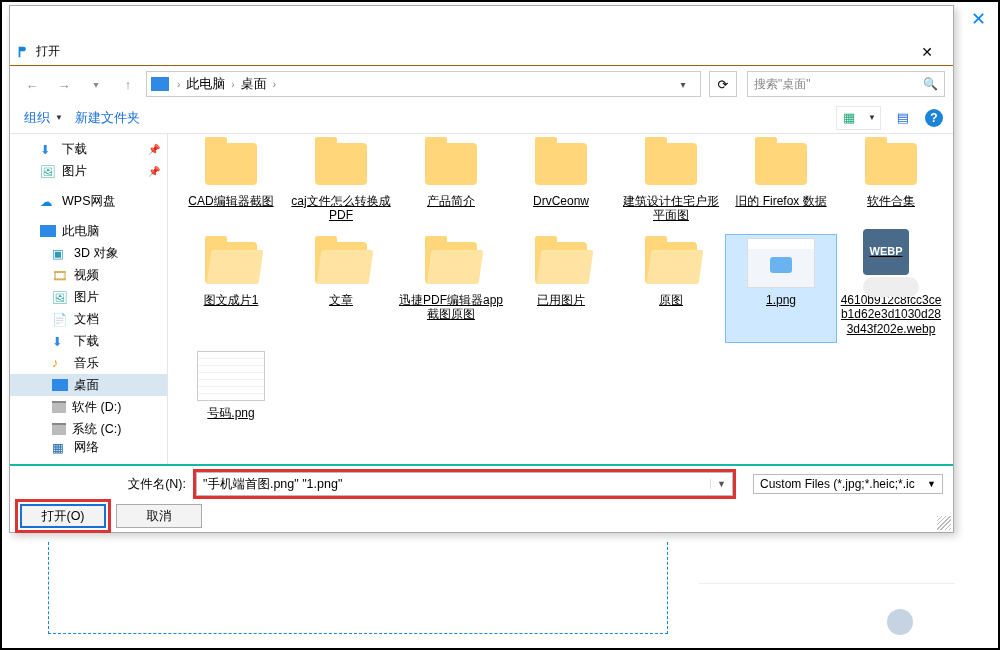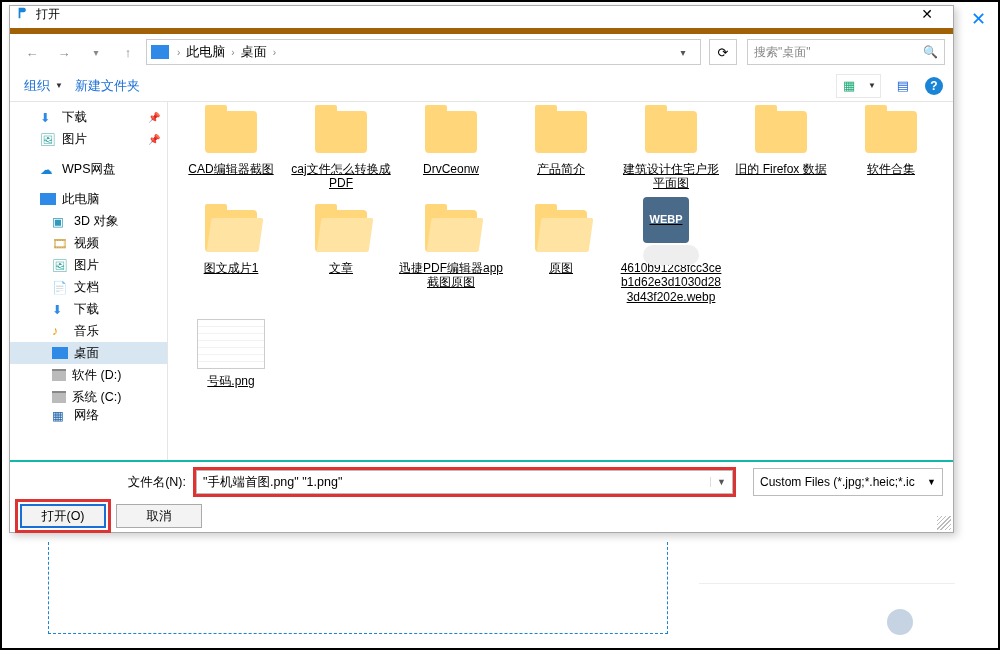--- a/index.html
+++ b/index.html
@@ -1,20 +1,20 @@
 <!DOCTYPE html>
 <html><head>
 <meta charset="utf-8">
 <style>
   * { box-sizing: border-box; font-family: "Microsoft YaHei", "Segoe UI", sans-serif; }
   body { margin:0; width:1000px; height:650px; background:#fff; border:2px solid #000; position:relative; overflow:hidden; }
   .bg-right-close { position:absolute; top:6px; right:12px; color:#0a84ff; font-size:18px; }
 
   .dialog { position:absolute; left:7px; top:3px; width:945px; height:528px; background:#fff; border:1px solid #aaa; box-shadow:3px 3px 8px rgba(0,0,0,0.2); display:flex; flex-direction:column; }
-  .titlebar { height:28px; display:flex; padding:0 6px; border-bottom:6px solid #a16207; font-size:12px; }
+  .titlebar { height:28px; display:flex; align-items:center; padding:0 6px; border-bottom:1px solid #a16207; font-size:12px;margin-top:32px; }
   .titlebar .picon { width:14px; height:14px; margin-right:6px; }
   .titlebar .spacer { flex:1; }
   .titlebar .close { width:40px; text-align:center; font-size:14px; }
 
   .navbar { height:36px; display:flex; align-items:center; padding:2px 8px; gap:4px; font-size:13px; }
   .nav-arrow { width:28px; height:26px; display:flex; align-items:center; justify-content:center; color:#888; }
   .breadcrumb { flex:1; height:26px; border:1px solid #ccc; display:flex; align-items:center; padding:0 4px; gap:2px; overflow:hidden; }
   .bc-icon { width:18px; height:14px; background:#2e8ae6; margin-right:2px; display:inline-block; }
   .bc-sep { color:#888; padding:0 4px; font-size:10px; }
   .bc-down { width:26px; text-align:center; color:#555; font-size:10px; }
@@ -53,21 +53,21 @@
   .webp-cloud { width:56px;height:20px;background:#eee;border-radius:10px;margin-top:2px; }
   .png1 { background:linear-gradient(#fff 20%,#f2f6fb 20%);border:1px solid #ddd; width:68px;height:50px;position:relative;}
   .png1 .blob{position:absolute;top:18px;left:22px;width:22px;height:16px;background:#6bb2f0;border-radius:3px;}
 
   .bottom { border-top:2px solid #14b8a6; padding:6px 10px 4px 10px; font-size:12.5px; position:relative; }
   .fn-row { display:flex; align-items:center; gap:6px; }
   .fn-label { width:170px; text-align:right; padding-right:4px;}
   .fn-input-wrap { flex:1; display:flex; border:1px solid #bbb; height:24px; align-items:center; outline:3px solid #d33; outline-offset:0; padding:0;}
   .fn-input { flex:1; border:none; height:22px; padding:0 6px; font-size:12.5px; outline:none;}
   .fn-dd { width:22px; text-align:center; border-left:1px solid #ddd; font-size:9px; color:#555;}
-  .filter { width:190px; height:28px; border:1px solid #bbb; display:flex; align-items:center; padding:0 6px; font-size:12px; white-space:nowrap; overflow:hidden;}
+  .filter { width:190px; height:20px; border:1px solid #bbb; display:flex; align-items:center; padding:0 6px; font-size:12px; white-space:nowrap; overflow:hidden;}
   .filter .dd { margin-left:auto; font-size:9px;}
   .btn-row { display:flex; gap:10px; margin-top:8px; padding-right:2px;}
   .btn { width:86px; height:24px; border:1px solid #aaa; background:#f3f3f3; display:flex; align-items:center; justify-content:center; font-size:12.5px;}
   .btn.primary { border:2px solid #1a6fd6; outline:3px solid #d33; outline-offset:2px;}
   .resize { position:absolute; right:2px; bottom:2px; width:14px;height:14px; background:repeating-linear-gradient(135deg,#bbb 0 1px,transparent 1px 3px);}
 
   
   .dash1 { position:absolute; left:46px; top:540px; width:620px; height:92px; border:1px dashed #1a84d6; border-top:none;}
   .dash2 { position:absolute; left:697px; top:534px; width:256px; height:48px; border-bottom:1px solid #eee;}
   
@@ -205,32 +205,32 @@
           <div class="cell">
             <div class="thumb">
               <div class="folder"></div>
             </div>
             <div>caj文件怎么转换成PDF</div>
           </div>
           <div class="cell">
             <div class="thumb">
               <div class="folder"></div>
             </div>
+            <div>产品简介</div>
+          </div>
+          <div class="cell">
+            <div class="thumb">
+              <div class="folder"></div>
+            </div>
             <div>DrvCeonw</div>
           </div>
           <div class="cell">
             <div class="thumb">
               <div class="folder"></div>
             </div>
-            <div>产品简介</div>
-          </div>
-          <div class="cell">
-            <div class="thumb">
-              <div class="folder"></div>
-            </div>
             <div>建筑设计住宅户形平面图</div>
           </div>
           <div class="cell">
             <div class="thumb">
               <div class="folder"></div>
             </div>
             <div>旧的 Firefox 数据</div>
           </div>
           <div class="cell">
             <div class="thumb">
@@ -255,21 +255,35 @@
           <div class="cell">
             <div class="thumb">
               <div class="folder open"></div>
             </div>
             <div>迅捷PDF编辑器app截图原图</div>
           </div>
           <div class="cell">
             <div class="thumb">
               <div class="folder open"></div>
             </div>
+            <div>已用图片</div>
+          </div>
+          <div class="cell">
+            <div class="thumb">
+              <div class="folder open"></div>
+            </div>
             <div>原图</div>
+          </div>
+          <div class="cell selected">
+            <div class="thumb">
+              <div class="png1">
+                <div class="blob"></div>
+              </div>
+            </div>
+            <div>1.png</div>
           </div>
           <div class="cell">
             <div class="thumb">
               <div>
                 <div class="webp-box">WEBP</div>
                 <div class="webp-cloud"></div>
               </div>
             </div>
             <div>4610b912c8fcc3ceb1d62e3d1030d283d43f202e.webp</div>
           </div>

